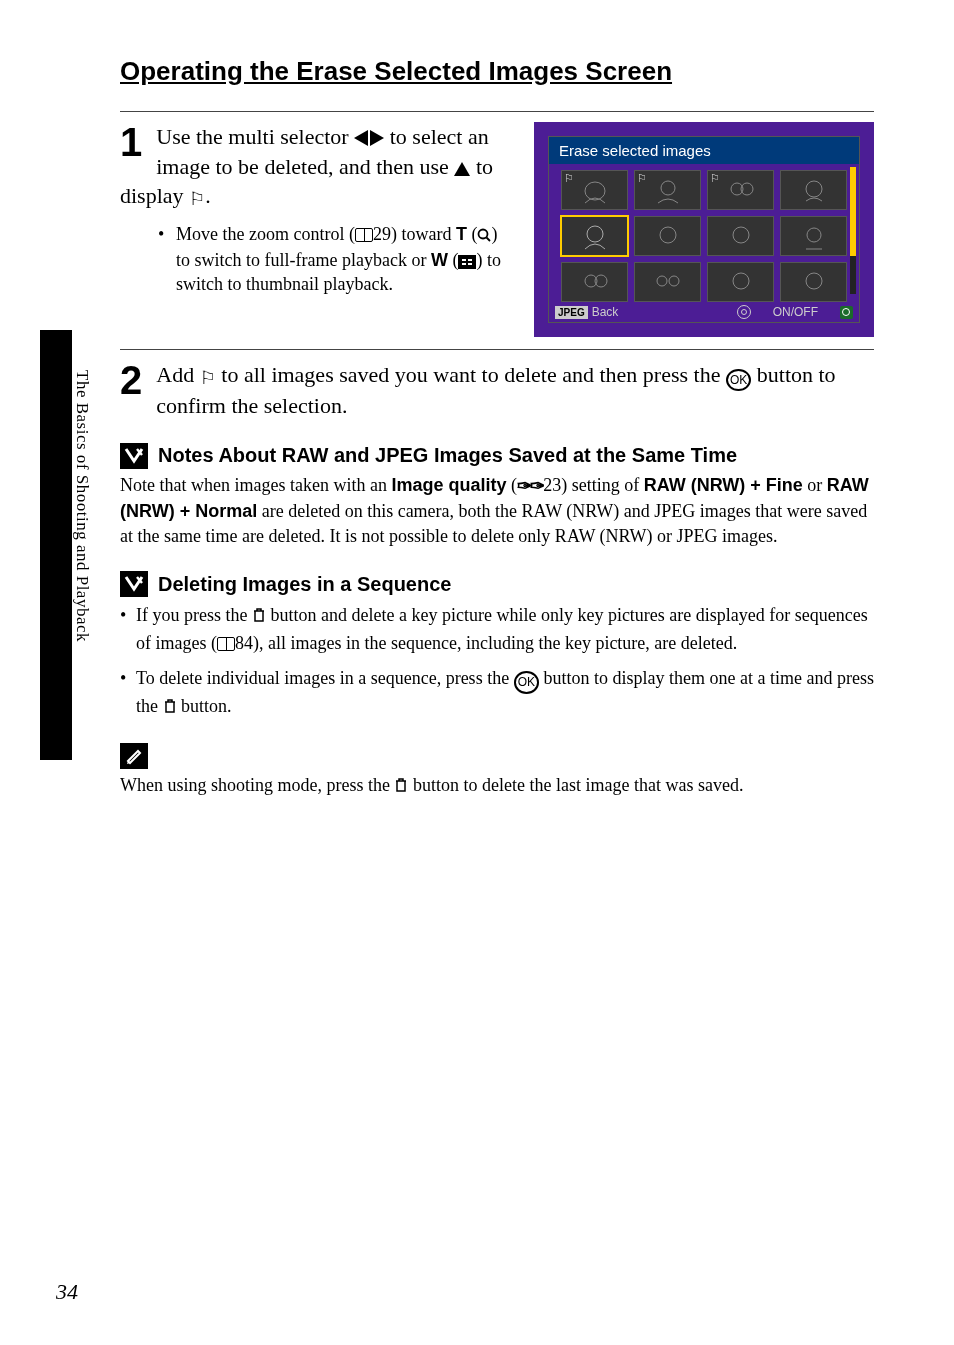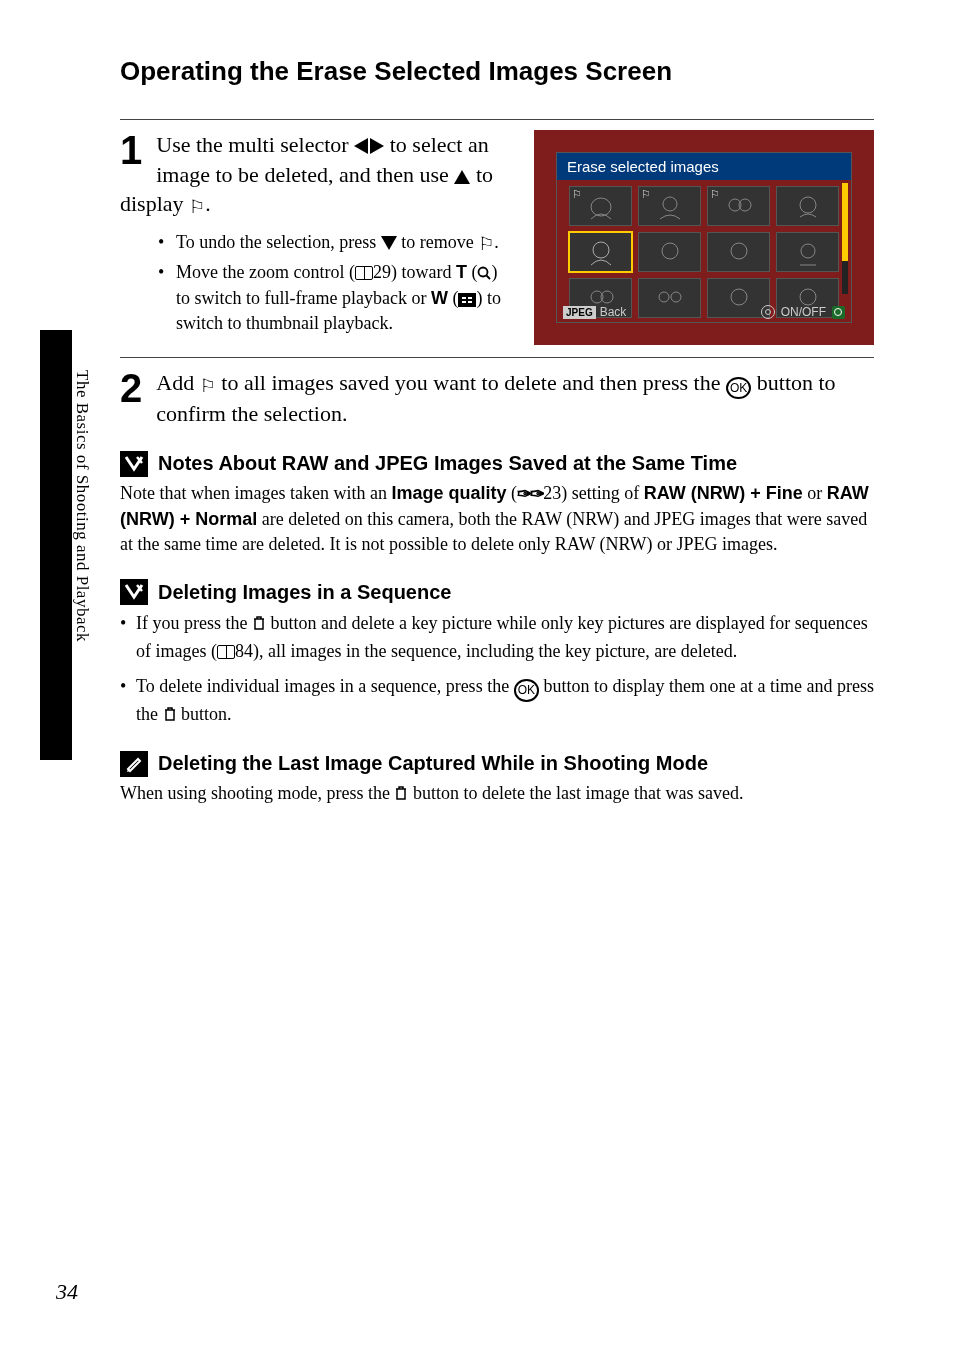--- a/index.html
+++ b/index.html
@@ -1,21 +1,21 @@
 <!DOCTYPE html>
 <html><head>
 <meta charset="utf-8">
 <style>
   * { box-sizing: border-box; margin: 0; padding: 0; }
   body { width:954px; height:1345px; background:#fff; font-family: Georgia, 'Times New Roman', serif; color:#000; position:relative; }
   .page { padding: 56px 80px 0 120px; position:relative; }
   .side-tab { position:absolute; left:40px; top:330px; width:32px; height:430px; background:#000; }
   .side-text { position:absolute; left:72px; top:370px; writing-mode:vertical-rl; font-size:17px; letter-spacing:0.5px; font-family: Georgia, serif; }
   .page-num { position:absolute; left:56px; bottom:40px; font-style:italic; font-size:22px; font-family: Georgia, serif; }
-  h1.title { font-size:26px; font-weight:bold; margin-bottom:32px; font-family: Arial, Helvetica, sans-serif; }
+  h1.title { font-size:26px; font-weight:bold; margin-bottom:24px; font-family: Arial, Helvetica, sans-serif; text-decoration: underline; }
   hr.rule { border:none; border-top:1px solid #444; margin:0 0 10px 0; }
 
   .step-row { display:flex; gap:20px; margin-top:6px; }
   .step-col { flex:1; }
   .step-num { font-size:40px; font-weight:bold; font-family: Arial, sans-serif; line-height:1; float:left; margin-right:14px; }
   .step-head { font-size:22px; font-family: Georgia, serif; line-height:1.35; }
   ul.dash { list-style:none; margin:10px 0 0 38px; }
   ul.dash>li { position:relative; padding-left:18px; font-size:18px; line-height:1.35; margin-bottom:4px; font-family: Georgia, serif; }
   ul.dash>li::before { content:"•"; position:absolute; left:0; top:0; }
   .tri-left, .tri-right, .tri-up, .tri-down { display:inline-block; vertical-align:-2px; }
@@ -39,33 +39,33 @@
   .v-box { width:28px; height:26px; background:#000; display:inline-flex; align-items:center; justify-content:center; position:relative;}
   .v-box svg { display:block; }
   .pencil-box { width:28px;height:26px;background:#000;display:inline-flex;align-items:center;justify-content:center;}
   .note-title { font-size:20px; font-weight:bold; font-family: Arial, sans-serif; }
   .note-body { font-size:18px; line-height:1.4; font-family: Georgia, serif; }
   ul.bullets { list-style:none; margin-top:6px; }
   ul.bullets>li { position:relative; padding-left:16px; margin-bottom:10px; font-size:18px; line-height:1.4; font-family: Georgia, serif; }
   ul.bullets>li::before { content:"•"; position:absolute; left:0; }
 
   
-  .lcd { width:340px; height:215px; background:#7f1d1d; padding:22px; font-family: Arial, sans-serif; flex-shrink:0; }
+  .lcd { width:340px; height:215px; background:#4c1d95; padding:14px; font-family: Arial, sans-serif; flex-shrink:0; }
   .lcd-inner { border:1px solid #555; height:100%; position:relative; }
   .lcd-title { background:#003a7a; color:#fff; font-size:15px; padding:5px 10px; }
   .thumb-grid { display:grid; grid-template-columns:repeat(4,1fr); gap:6px; padding:6px 12px 2px 12px; }
   .th { background:#333; height:40px; border:1px solid #555; position:relative; display:flex; align-items:center; justify-content:center; overflow:hidden;}
   .th.active { outline:2px solid #ffcc00; outline-offset:-1px; }
   .th svg { opacity:0.7; }
   .chk { position:absolute; top:1px; left:2px; color:#ddd; font-size:11px; }
   .scrollbar{position:absolute;right:3px;top:30px;bottom:28px;width:6px;background:#222;}
   .scrollbar::after{content:"";position:absolute;left:0;right:0;top:0;height:70%;background:#ffcc00;}
   .lcd-footer { position:absolute; bottom:0; left:0; right:0; display:flex; justify-content:space-between; align-items:center; padding:3px 6px; color:#ccc; font-size:12px; }
   .menu-chip { background:#ccc; color:#000; font-size:10px; font-weight:bold; padding:1px 3px; margin-right:4px; font-family:Arial,sans-serif;}
-  .foot-right{display:flex;align-items:center;gap:6px;color:#ccc;}
+  .foot-right{display:flex;align-items:center;gap:22px;color:#ccc;}
   .ring{display:inline-block;width:14px;height:14px;border:1px solid #ccc;border-radius:50%;position:relative;}
   .ring::after{content:"";position:absolute;inset:3px;border:1px solid #ccc;border-radius:50%;}
   .mag-g{display:inline-block;width:13px;height:13px;background:#1a6b2a;border-radius:2px;position:relative;}
   .mag-g::after{content:"";position:absolute;width:6px;height:6px;border:1px solid #fff;border-radius:50%;left:2px;top:2px;}
 </style>
 </head>
 <body>
 
 <div class="side-tab"></div>
 <div class="side-text">The Basics of Shooting and Playback</div>
@@ -81,26 +81,20 @@
       <div class="step-head">
         <span>Use the multi selector </span>
         <span class="tri-left"></span><span class="tri-right" style="margin-left:2px;"></span>
         <span> to select an image to be deleted, and then use </span>
         <span class="tri-up"></span>
         <span> to display </span>
         <span class="check-pin">⚐</span><span>.</span>
       </div>
       <ul class="dash">
         <li>
-          <span>To undo the selection, press </span>
-          <span class="tri-down"></span>
-          <span> to remove </span>
-          <span class="check-pin">⚐</span><span>.</span>
-        </li>
-        <li>
           <span>Move the zoom control (</span><span class="book"></span><span>29) toward </span>
           <b style="font-family:Arial,sans-serif;">T</b><span> (</span><span class="mag"><svg width="14" height="14" viewBox="0 0 14 14">
                 <circle cx="6" cy="6" r="4.5" fill="none" stroke="#000" stroke-width="1.8"></circle>
                 <line x1="9.5" y1="9.5" x2="13" y2="13" stroke="#000" stroke-width="1.8"></line>
               </svg></span><span>) to switch to full-frame playback or </span>
           <b style="font-family:Arial,sans-serif;">W</b><span> (</span><span class="thumb-view"></span><span>) to switch to thumbnail playback.</span>
         </li>
       </ul>
     </div>
 
@@ -246,21 +240,20 @@
   </div>
 
   <div class="note-block">
     <div class="note-head">
       <span class="pencil-box">
           <svg width="20" height="18" viewBox="0 0 20 18">
             <path d="M4 14 L14 4 L16 6 L6 16 Z" fill="none" stroke="#fff" stroke-width="2"></path>
             <path d="M4 14 L3 17 L6 16" fill="#fff"></path>
           </svg>
         </span>
-      <span class="note-title">Deleting the Last Image Captured While in Shooting Mode</span>
     </div>
     <div class="note-body">
       <span>When using shooting mode, press the </span><span class="trash"><svg width="14" height="16" viewBox="0 0 14 16">
             <path d="M2 4 h10 M5 4 V2 h4 v2 M3 4 v10 h8 V4" fill="none" stroke="#000" stroke-width="1.5"></path>
           </svg></span><span> button to delete the last image that was saved.</span>
     </div>
   </div>
 
 </div>
 

